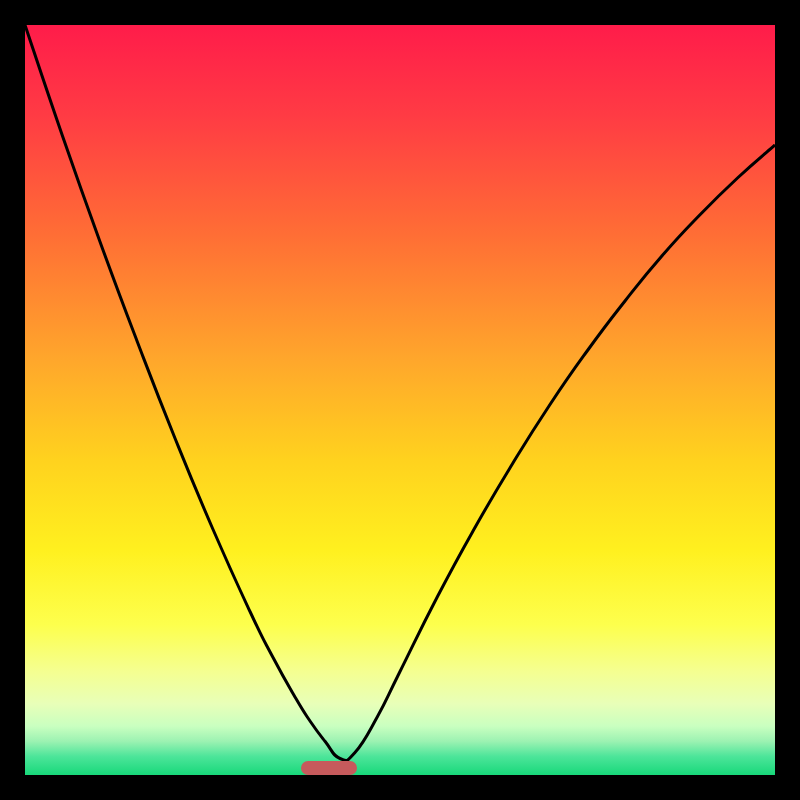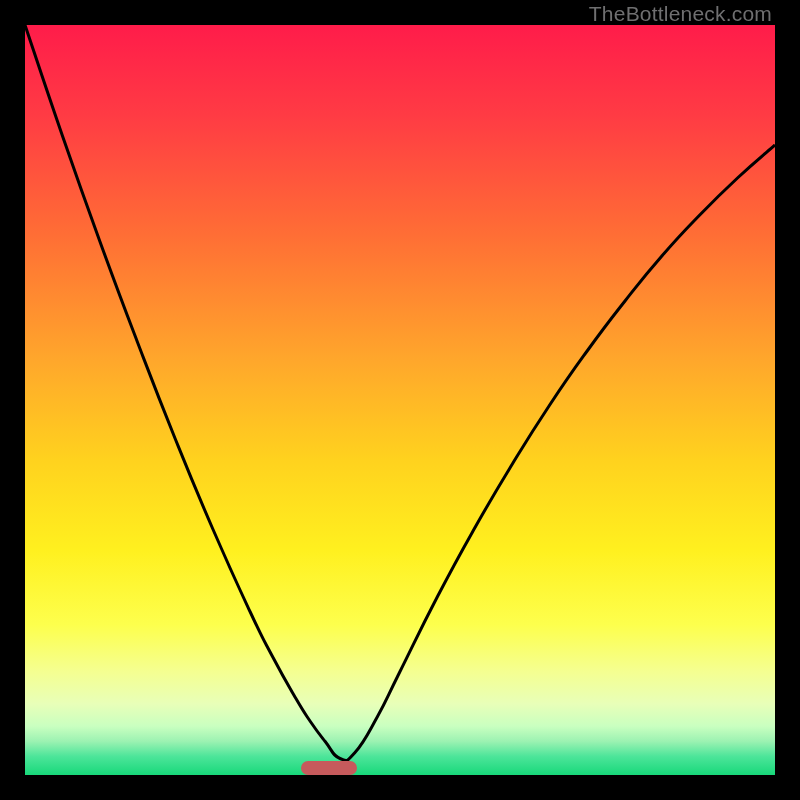--- a/index.html
+++ b/index.html
@@ -80,15 +80,14 @@
       <rect x="0" y="0" width="750" height="750" fill="url(#bg)"></rect>
     </svg>
 
     <svg class="curve-svg" viewBox="0 0 750 750" preserveAspectRatio="none">
       <path id="curve-path" d="M 0.00 0.00 C 9.38 27.75, 18.75 56.81, 37.50 111.00 C 56.25 165.19, 56.25 165.19, 75.00 216.75 C 93.75 268.31, 93.75 268.13, 112.50 317.25 C 131.25 366.38, 131.25 366.75, 150.00 413.25 C 168.75 459.75, 168.75 459.94, 187.50 503.25 C 206.25 546.56, 210.00 554.44, 225.00 586.50 C 240.00 618.56, 236.25 610.13, 247.50 631.50 C 258.75 652.88, 260.63 655.88, 270.00 672.00 C 279.38 688.13, 277.50 684.94, 285.00 696.00 C 292.50 707.06, 292.50 706.88, 300.00 716.25 C 307.50 725.63, 307.50 730.69, 315.00 733.50 C 322.50 736.31, 320.63 738.00, 330.00 727.50 C 339.38 717.00, 341.25 711.75, 352.50 691.50 C 363.75 671.25, 360.00 676.50, 375.00 646.50 C 390.00 616.50, 393.75 607.50, 412.50 571.50 C 431.25 535.50, 431.25 535.69, 450.00 502.50 C 468.75 469.31, 468.75 469.50, 487.50 438.75 C 506.25 408.00, 506.25 407.81, 525.00 379.50 C 543.75 351.19, 543.75 351.38, 562.50 325.50 C 581.25 299.63, 581.25 299.81, 600.00 276.00 C 618.75 252.19, 618.75 251.81, 637.50 230.25 C 656.25 208.69, 656.25 209.06, 675.00 189.75 C 693.75 170.44, 693.75 170.44, 712.50 153.00 C 731.25 135.56, 740.63 128.25, 750.00 120.00" fill="none" stroke="#000000" stroke-width="3"></path>
     </svg>
 
     <div class="marker" id="marker" style="left: 275.625px; width: 56.25px; bottom: 0px; background: rgb(198, 90, 92);"></div>
   </div>
 
-  <div class="watermark">TheBottleneck.com</div>
 
 </div>
 
 </body></html>

